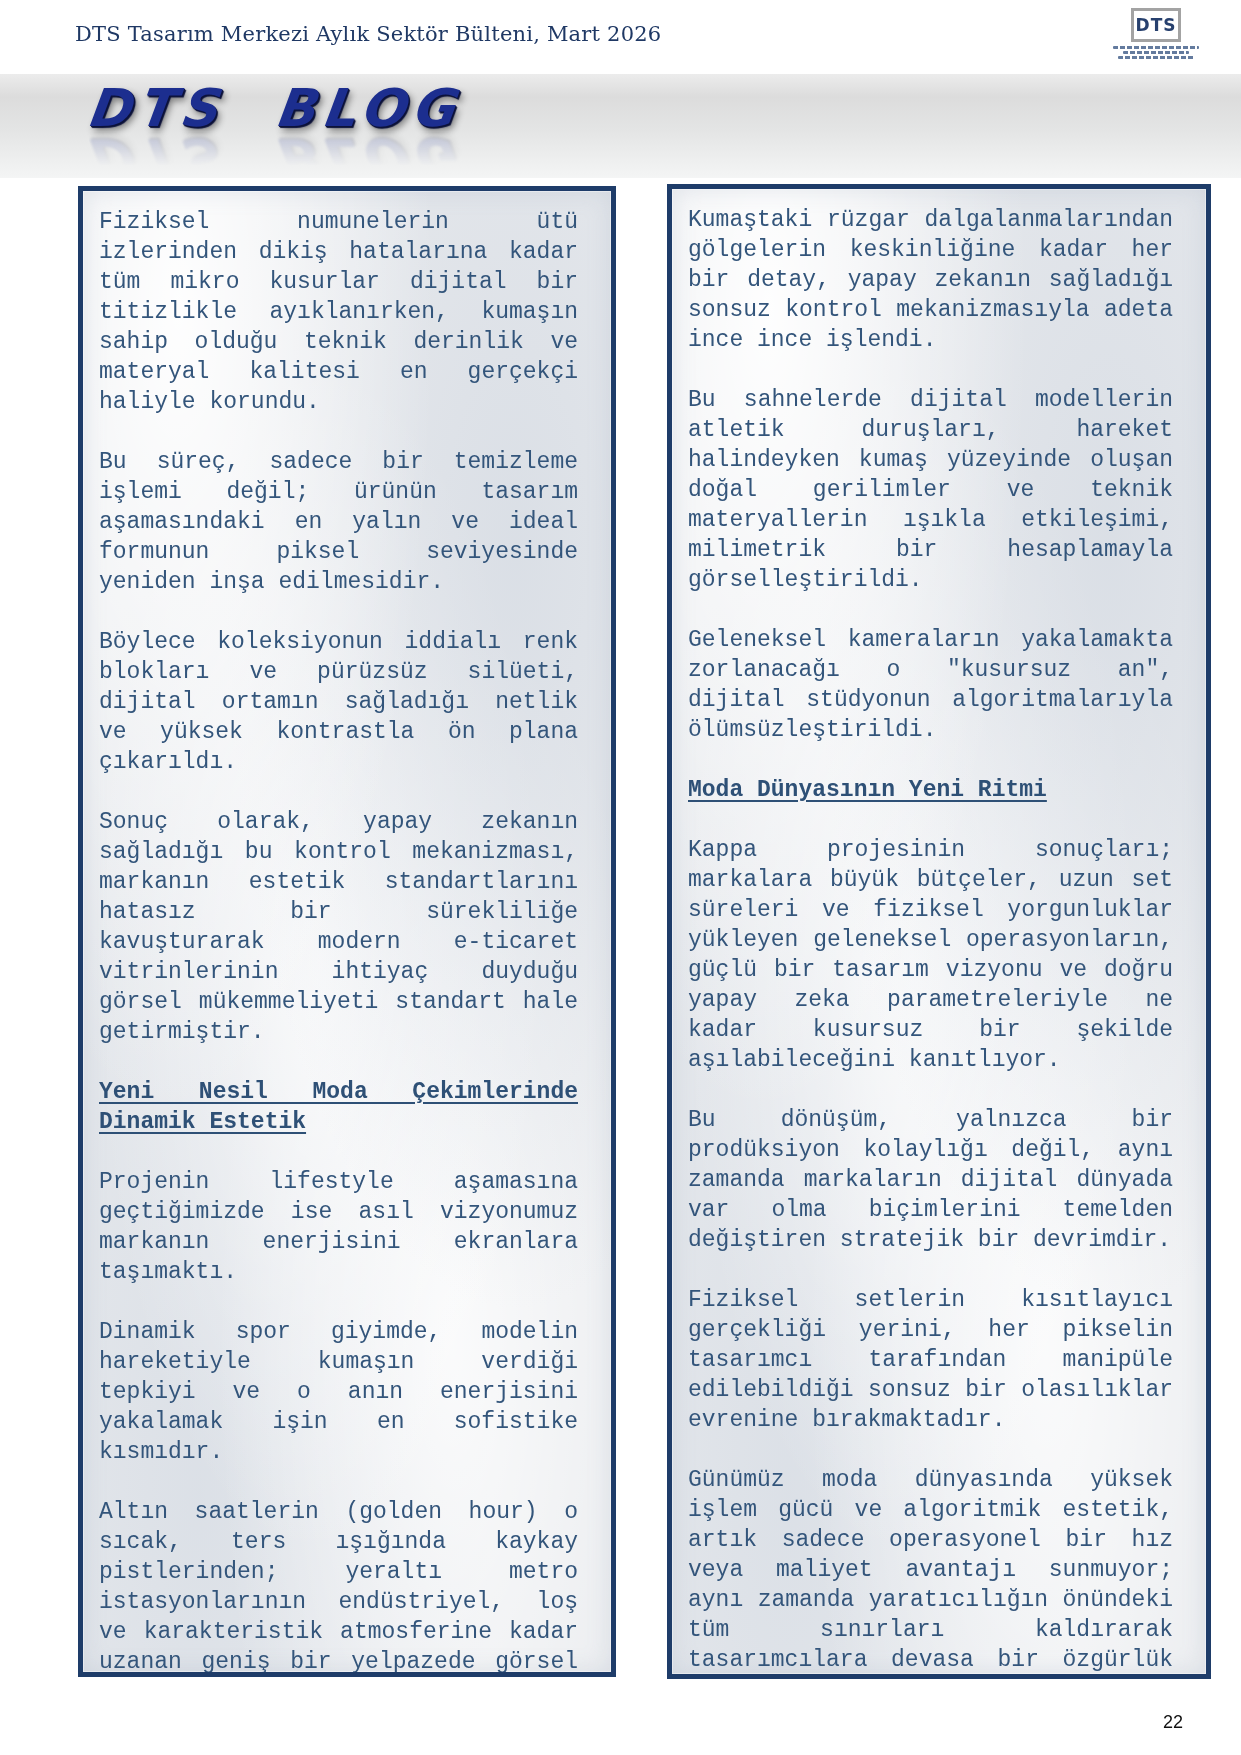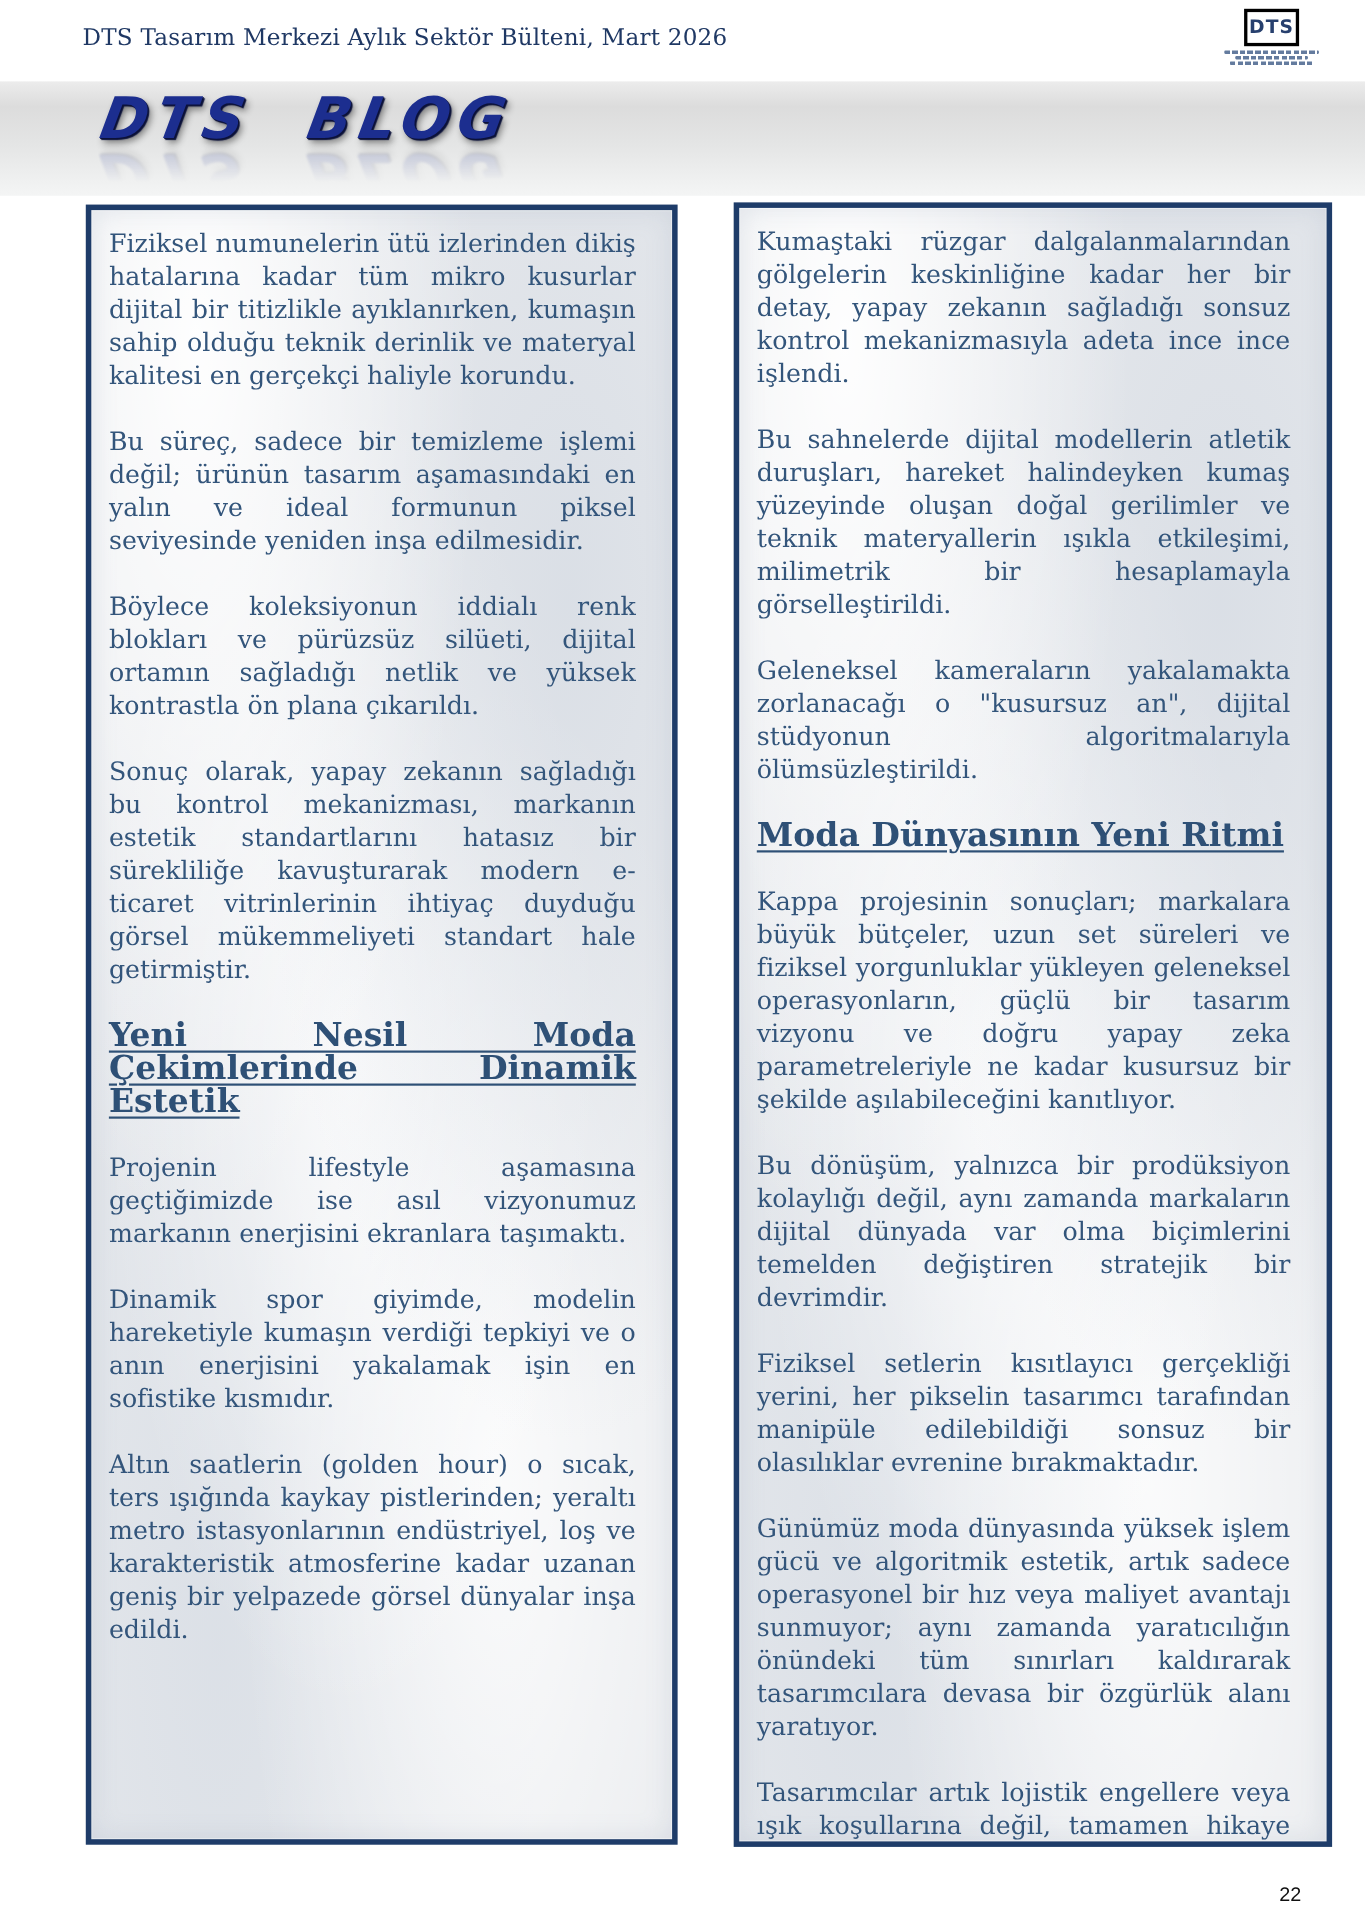--- a/index.html
+++ b/index.html
@@ -9,21 +9,21 @@
   }
 
   
   .bulletin-title{
     position:absolute;left:75px;top:22px;width:760px;
     font-family:"DejaVu Serif", serif;font-size:21px;color:#1f3864;
     letter-spacing:.2px;white-space:nowrap;
   }
   .logo{position:absolute;left:1096px;top:8px;width:120px;text-align:center;}
   .logo-box{
-    margin:0 auto;width:44px;height:28px;border:3px solid #000000;
+    margin:0 auto;width:44px;height:28px;border:3px solid #a3a3a3;
     display:flex;align-items:center;justify-content:center;
     font-family:"DejaVu Sans", sans-serif;font-weight:bold;font-size:17px;
     color:#27406e;letter-spacing:1px;line-height:1;
   }
   .logo-caption{margin-top:4px;}
   .logo-caption .cap-line{
     height:3px;margin:2px auto;border-radius:1px;opacity:.8;
     background:repeating-linear-gradient(90deg,#3d5a86 0 5px,transparent 5px 7px);
   }
   .cap-line.l1{width:86px;}
@@ -54,28 +54,28 @@
     position:absolute;box-sizing:border-box;border:5px solid #1e3c69;
     box-shadow:inset 0 0 0 1px rgba(255,255,255,.4), inset 0 0 24px rgba(120,140,165,.18);
     background-color:#e9ebee;
     background-image:
       radial-gradient(ellipse at 18% 8%,  rgba(255,255,255,.95), rgba(255,255,255,0) 42%),
       radial-gradient(ellipse at 82% 24%, rgba(206,213,223,.55), rgba(206,213,223,0) 48%),
       radial-gradient(ellipse at 45% 52%, rgba(255,255,255,.75), rgba(255,255,255,0) 55%),
       radial-gradient(ellipse at 70% 78%, rgba(255,255,255,.8),  rgba(255,255,255,0) 45%),
       radial-gradient(ellipse at 22% 88%, rgba(203,211,222,.45), rgba(203,211,222,0) 50%);
     padding:16px 33px 12px 16px;overflow:hidden;
-    color:#33557b;font-size:23px;line-height:30px;text-align:justify;
+    color:#33557b;font-size:23px;line-height:30px;text-align:justify;font-family:Liberation Mono, monospace;
   }
   .col-left {left:78px; top:186px;width:538px;height:1491px;}
   .col-right{left:667px;top:184px;width:544px;height:1495px;}
   .col p{margin:0 0 30px 0;}
   .col p:last-child{margin-bottom:0;}
   .col h3{
-    font-size:30px;line-height:30px;font-weight:bold;color:#2e5076;
+    font-size:23px;line-height:30px;font-weight:bold;color:#2e5076;
     text-decoration:underline;text-decoration-thickness:2px;text-underline-offset:4px;
     margin:5px 0 30px 0;text-align:justify;
   }
 
   
   .page-number{
     position:absolute;right:58px;bottom:22px;
     font-family:"Liberation Sans", sans-serif;font-size:18px;color:#111111;
   }
 </style>

